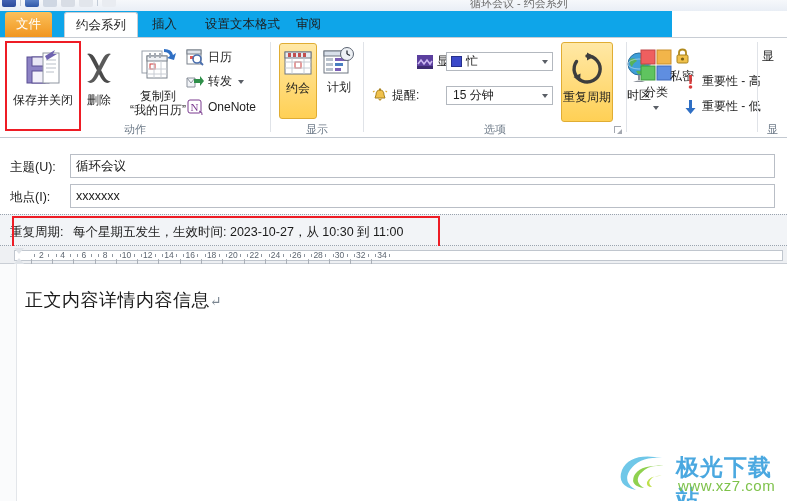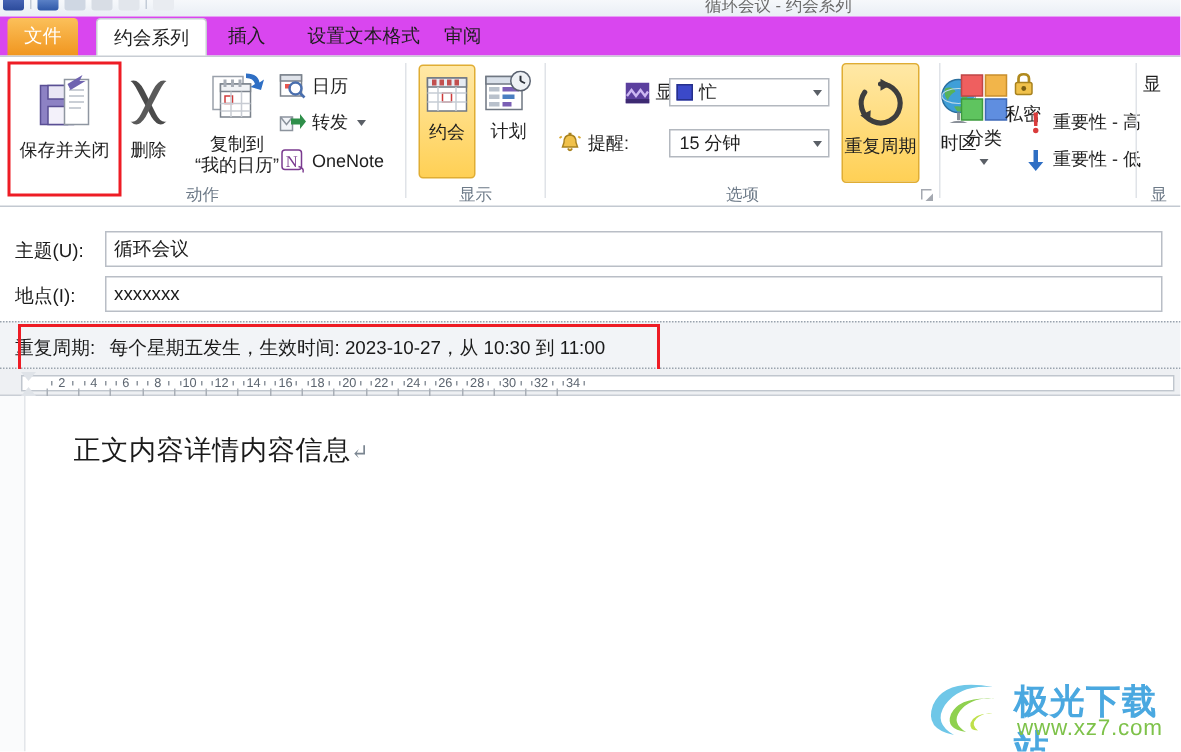--- a/index.html
+++ b/index.html
@@ -24,22 +24,22 @@
     position:absolute; left:470px; top:-4px;
     font-size:11px; color:#6a6a6a; white-space:nowrap;
   }
   
   .qat { position:absolute; left:2px; top:-6px; display:flex; gap:4px; align-items:center; }
   .qat-ic { width:14px; height:13px; border-radius:2px; }
   .qat-sep { width:1px; height:11px; background:#c3ccd8; }
 
   
   .tabstrip {
-    position:absolute; left:0; top:11px; width:787px; height:27px;
-    background:#d946ef;
+    position:absolute; left:0; top:11px; width:672px; height:27px;
+    background:#0ea5e9;
   }
   .tab {
     position:absolute; top:1px; height:26px; line-height:25px;
     padding:0 11px; font-size:12.5px; color:#1e1e1e; cursor:default;
     white-space:nowrap;
   }
   .tab-file {
     left:5px; background:#f5a623;
     background:linear-gradient(#fbc05a,#f0941d);
     color:#ffffff; border-radius:3px 3px 0 0;
@@ -147,21 +147,21 @@
 
   
   .bodypane {
     position:absolute; left:0; top:264px; width:787px; height:237px;
     background:#ffffff;
   }
   .leftmargin { position:absolute; left:0; top:0; width:17px; height:237px; background:#fafbfc; border-right:1px solid #e3e6ea; }
   .bodytext {
     position:absolute; left:25px; top:24px;
     font-family:"DejaVu Serif","Liberation Serif",serif;
-    font-size:18px; color:#1a1a1a; letter-spacing:.5px;margin-left:24px;
+    font-size:18px; color:#1a1a1a; letter-spacing:.5px;
   }
   .pilcrow { color:#7b8691; font-size:14px; }
 
   
   .wm { position:absolute; left:612px; top:450px; width:172px; height:48px; }
   .wm-cn {
     position:absolute; left:64px; top:2px;
     font-size:23px; font-weight:bold; color:#4aa8e0;
     font-family:"DejaVu Sans","Liberation Sans",sans-serif;
     letter-spacing:1px;

